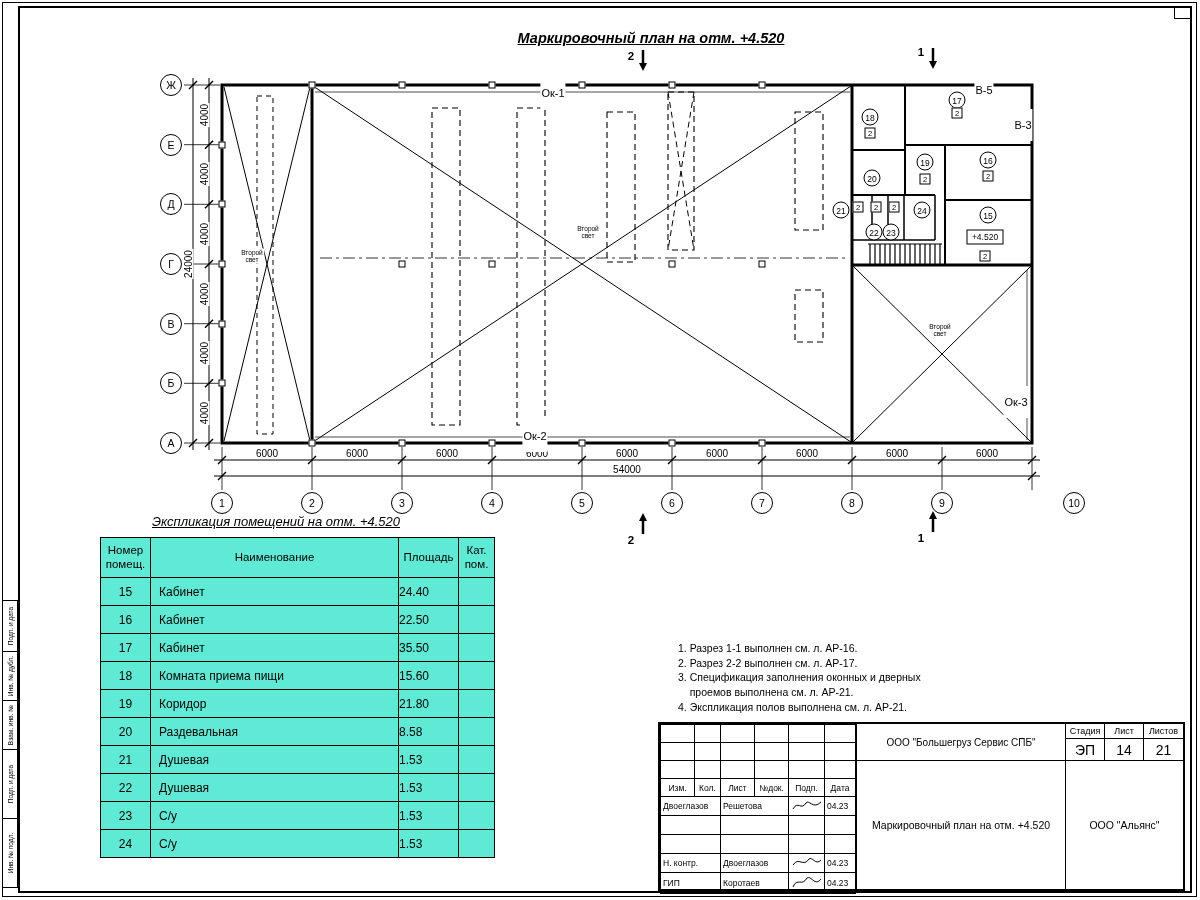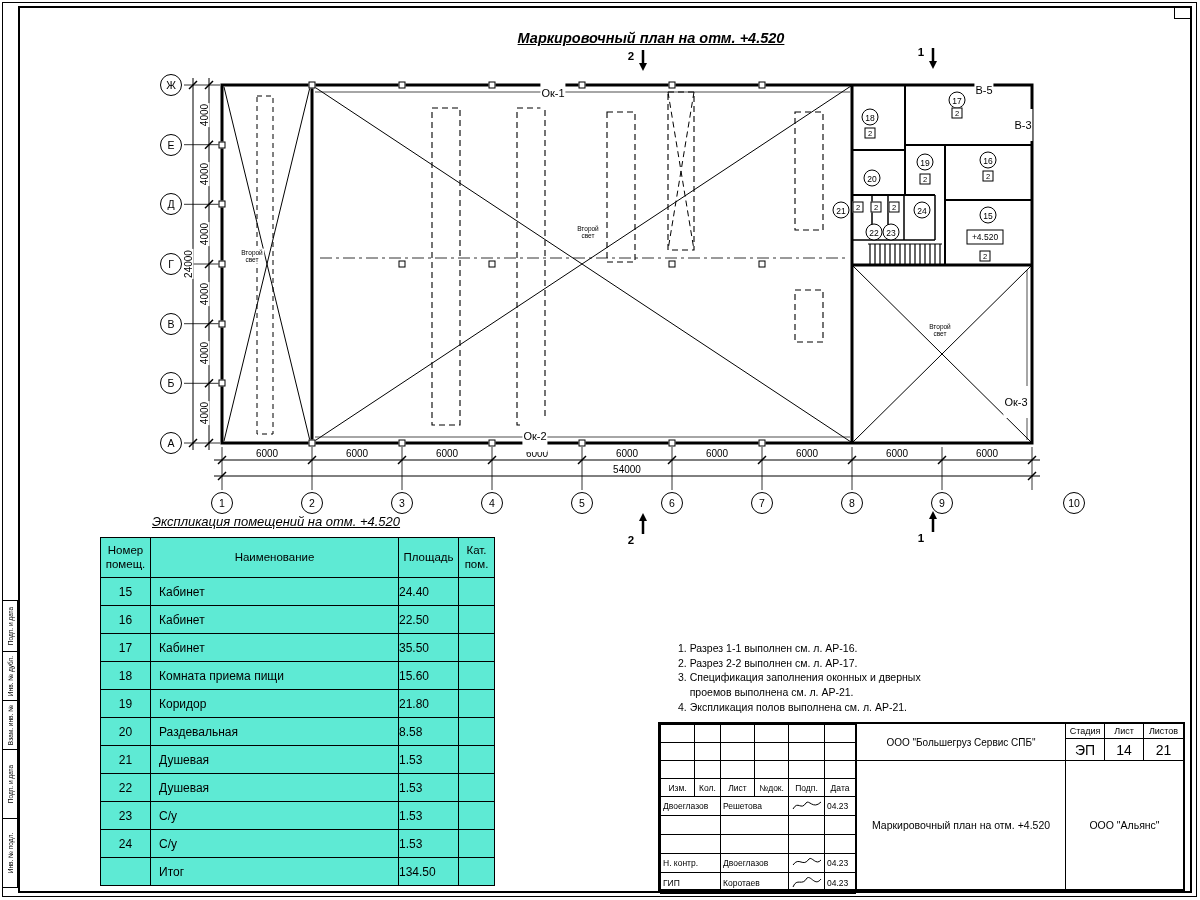--- a/index.html
+++ b/index.html
@@ -296,26 +296,20 @@
           <td class="c-name">С/у</td>
           <td class="c-area">1.53</td>
           <td class="c-cat"></td>
         </tr>
         <tr>
           <td class="c-num">24</td>
           <td class="c-name">С/у</td>
           <td class="c-area">1.53</td>
           <td class="c-cat"></td>
         </tr>
-        <tr>
-          <td class="c-num"></td>
-          <td class="c-name">Итог</td>
-          <td class="c-area">134.50</td>
-          <td class="c-cat"></td>
-        </tr>
       </tbody>
   </table>
 
   <div id="notes">
       <div class="note-line">1. Разрез 1-1 выполнен см. л. АР-16.</div>
       <div class="note-line">2. Разрез 2-2 выполнен см. л. АР-17.</div>
       <div class="note-line">3. Спецификация заполнения оконных и дверных
     проемов выполнена см. л. АР-21.</div>
       <div class="note-line">4. Экспликация полов выполнена см. л. АР-21.</div>
     </div>

